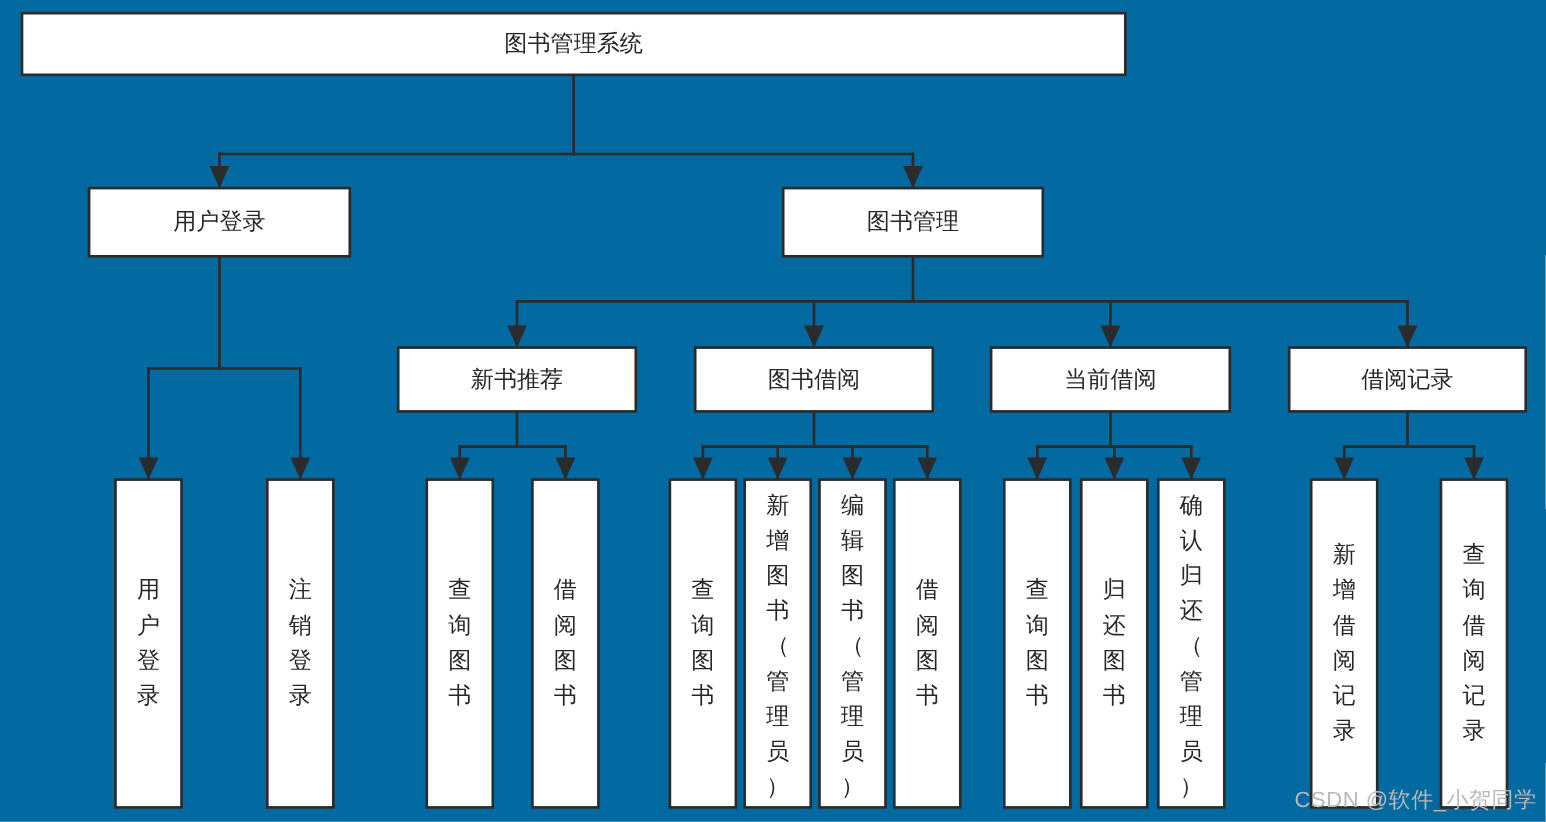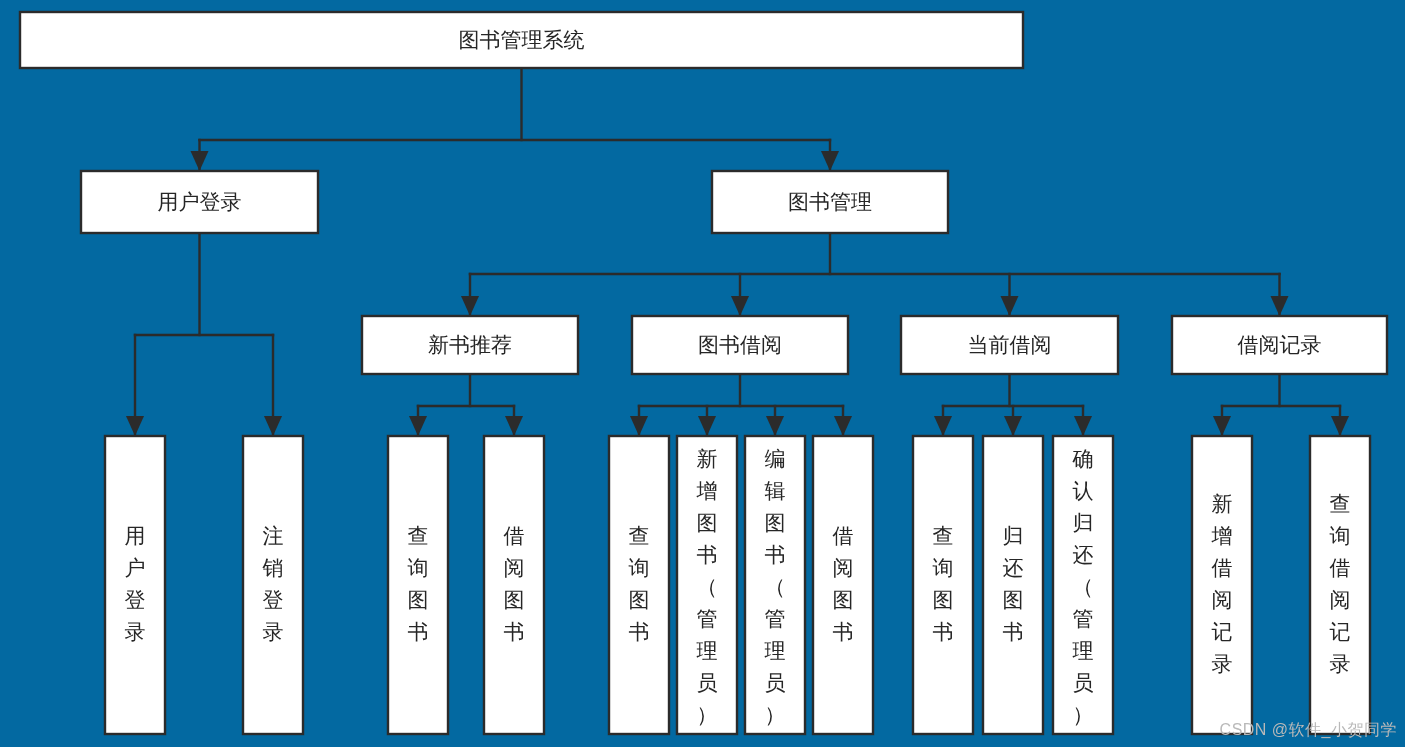--- a/index.html
+++ b/index.html
@@ -55,21 +55,21 @@
     fill: #262626;
     font-family: "Liberation Sans", "DejaVu Sans", sans-serif;
     font-size: 21px;
     text-anchor: middle;
   }
   .watermark-text {
     position: absolute;
     right: 8px;
     bottom: 6px;
     color: #b9b9b9;
-    font-size: 16px;
+    font-size: 20px;
     font-family: "Liberation Sans", "DejaVu Sans", sans-serif;
     letter-spacing: 0.5px;
     white-space: nowrap;
     pointer-events: none;
   }
 </style>
 </head>
 <body>
 
 <div id="diagram-root">

